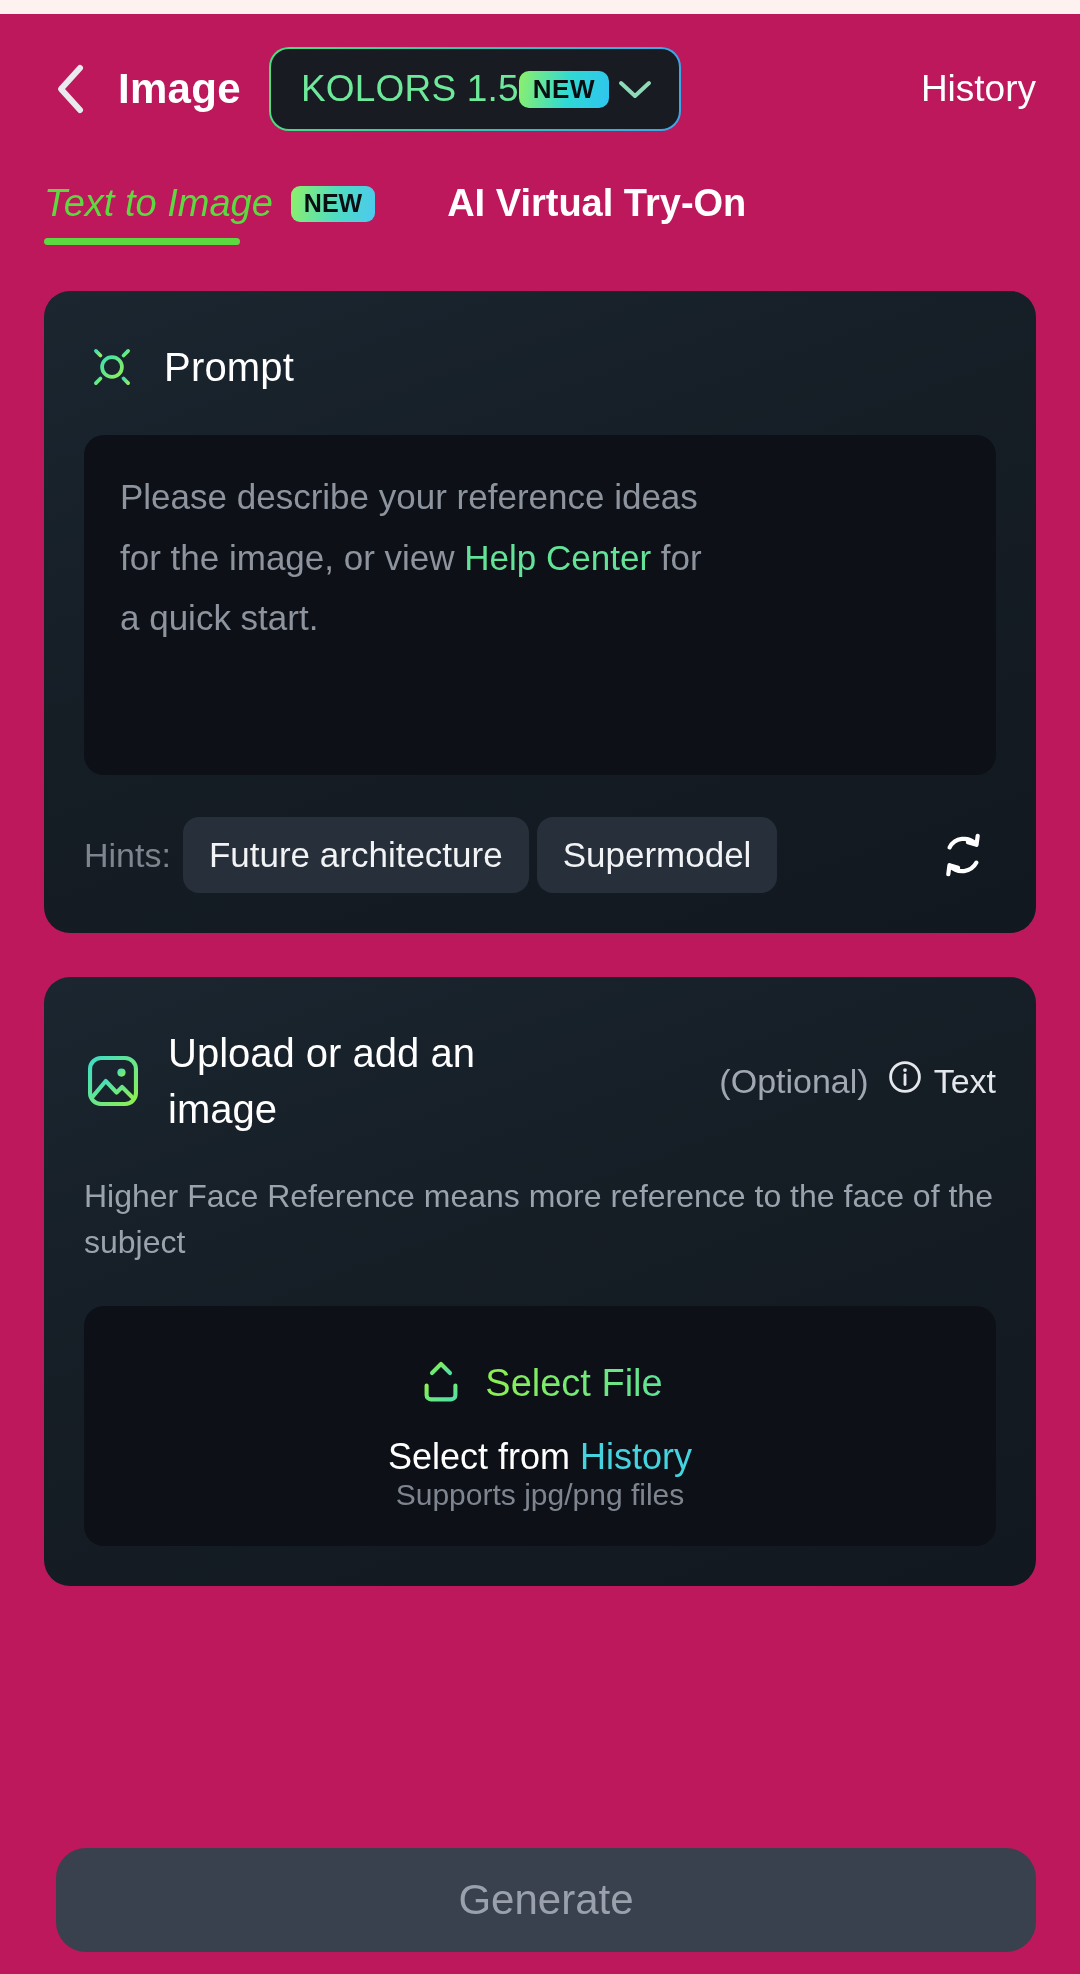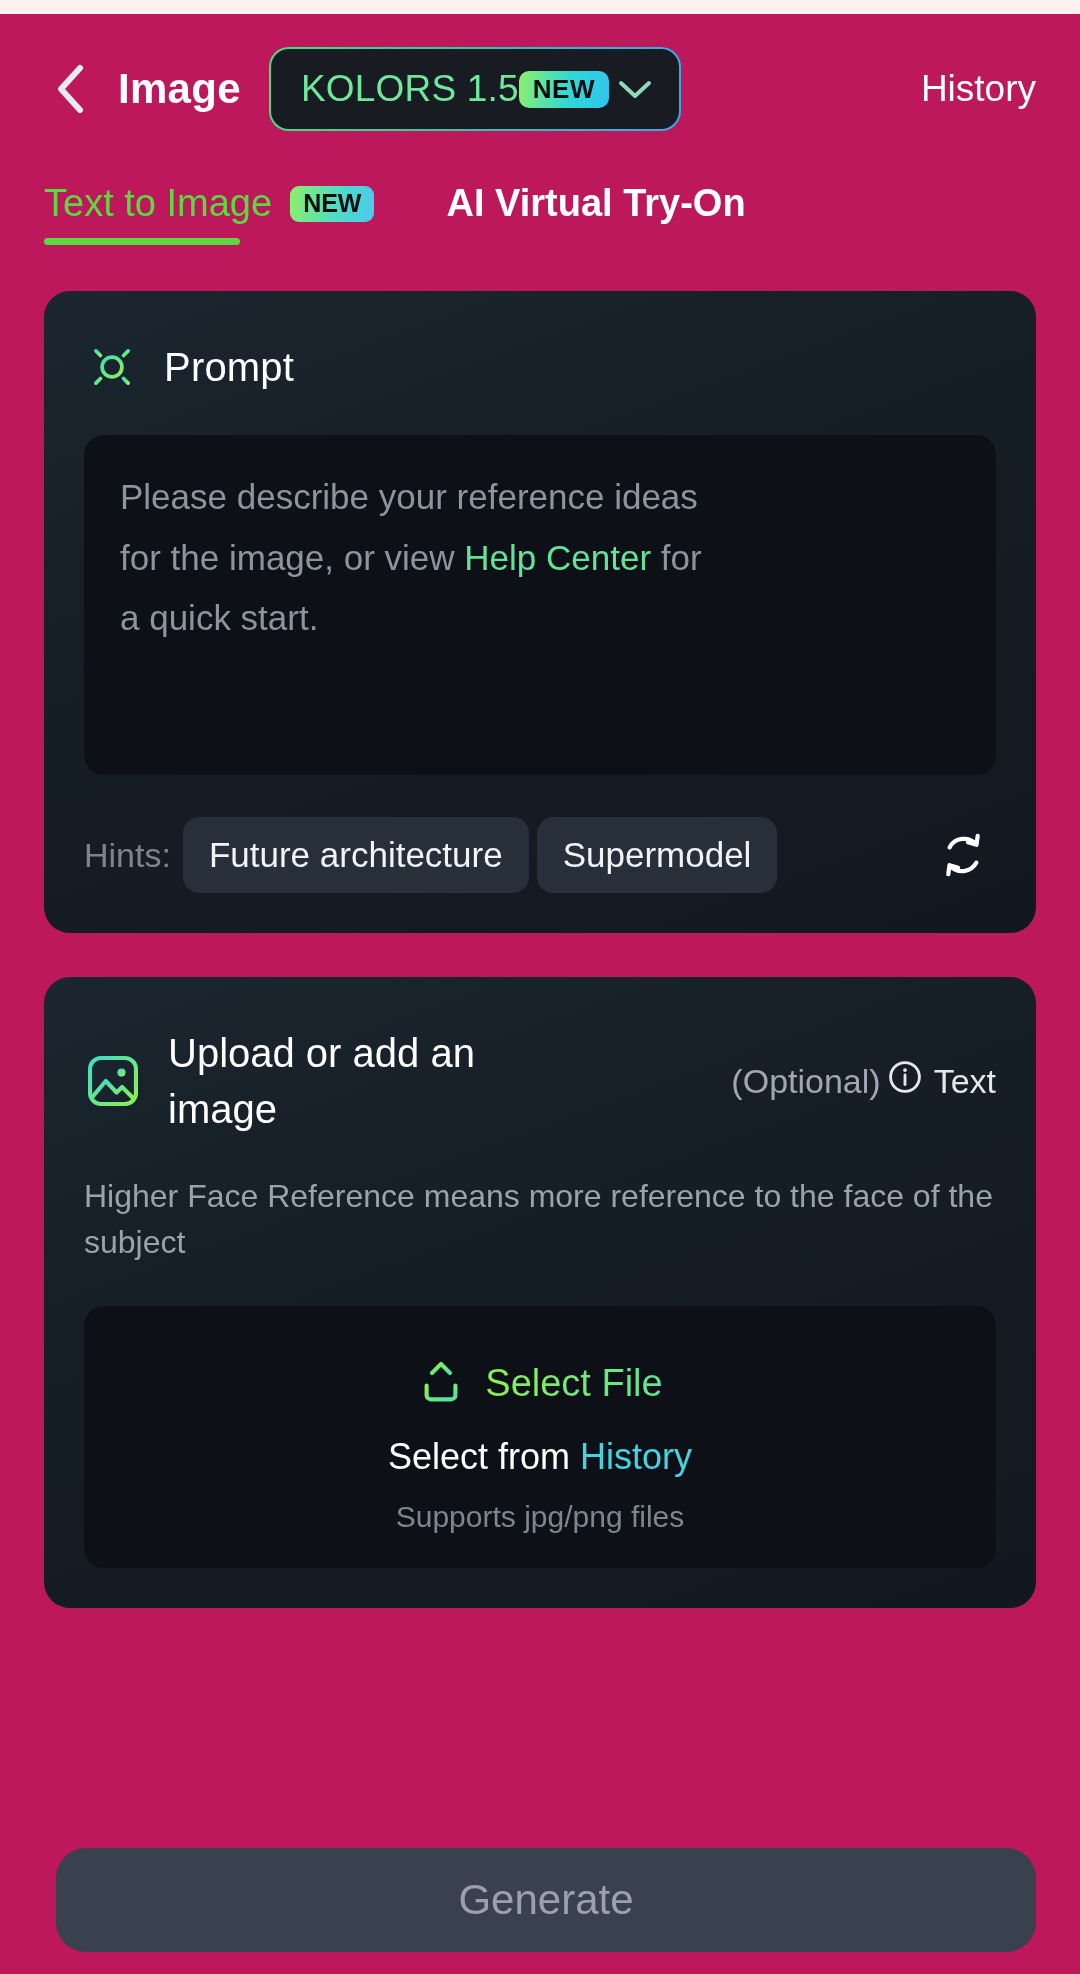--- a/index.html
+++ b/index.html
@@ -100,21 +100,21 @@
     position:relative;
     padding-bottom:20px;
     display:flex;
     align-items:center;
     gap:18px;
   }
   .tab-label {
     font-size:38px;
     white-space:nowrap;
   }
-  .tab.active .tab-label { color:#5cd93f; font-weight:400; }
+  .tab.active .tab-label { color:#5cd93f; font-weight:400;font-style:italic; }
   .tab:not(.active) .tab-label { color:#ffffff; font-weight:700; }
   .tab-badge {
     background:linear-gradient(100deg,#8ef06a 0%,#4fdcc2 55%,#4bc9f0 100%);
     color:#0a0d12;
     font-size:25px;
     font-weight:700;
     border-radius:9px;
     padding:5px 13px 6px;
     line-height:1;
   }
@@ -208,21 +208,21 @@
   .upload-title {
     font-size:40px;
     color:#ffffff;
     line-height:1.4;
     max-width:330px;
   }
   .upload-meta {
     margin-left:auto;
     display:flex;
     align-items:center;
-    gap:6px;
+    gap:18px;
     text-align:center;
   }
   .optional {
     font-size:34px;
     color:#a0a7b2;
     white-space:nowrap;
   }
   .demo {
     display:flex; align-items:center; gap:11px;
     font-size:34px; color:#e4e7eb;
@@ -255,21 +255,20 @@
     background-clip:text;
     color:transparent;
   }
   .dz-from {
     margin-top:26px;
     font-size:36px;
     color:#ffffff;
   }
   .dz-from .link { color:#45d3df; margin-left:10px; }
   .dz-support {
-    margin-top:22px;
     font-size:30px;
     color:#7e858f;
   }
 
   
   .generate-bar {
     position:absolute;
     left:12px; right:0; bottom:0;
     padding:0 44px 22px;
   }

